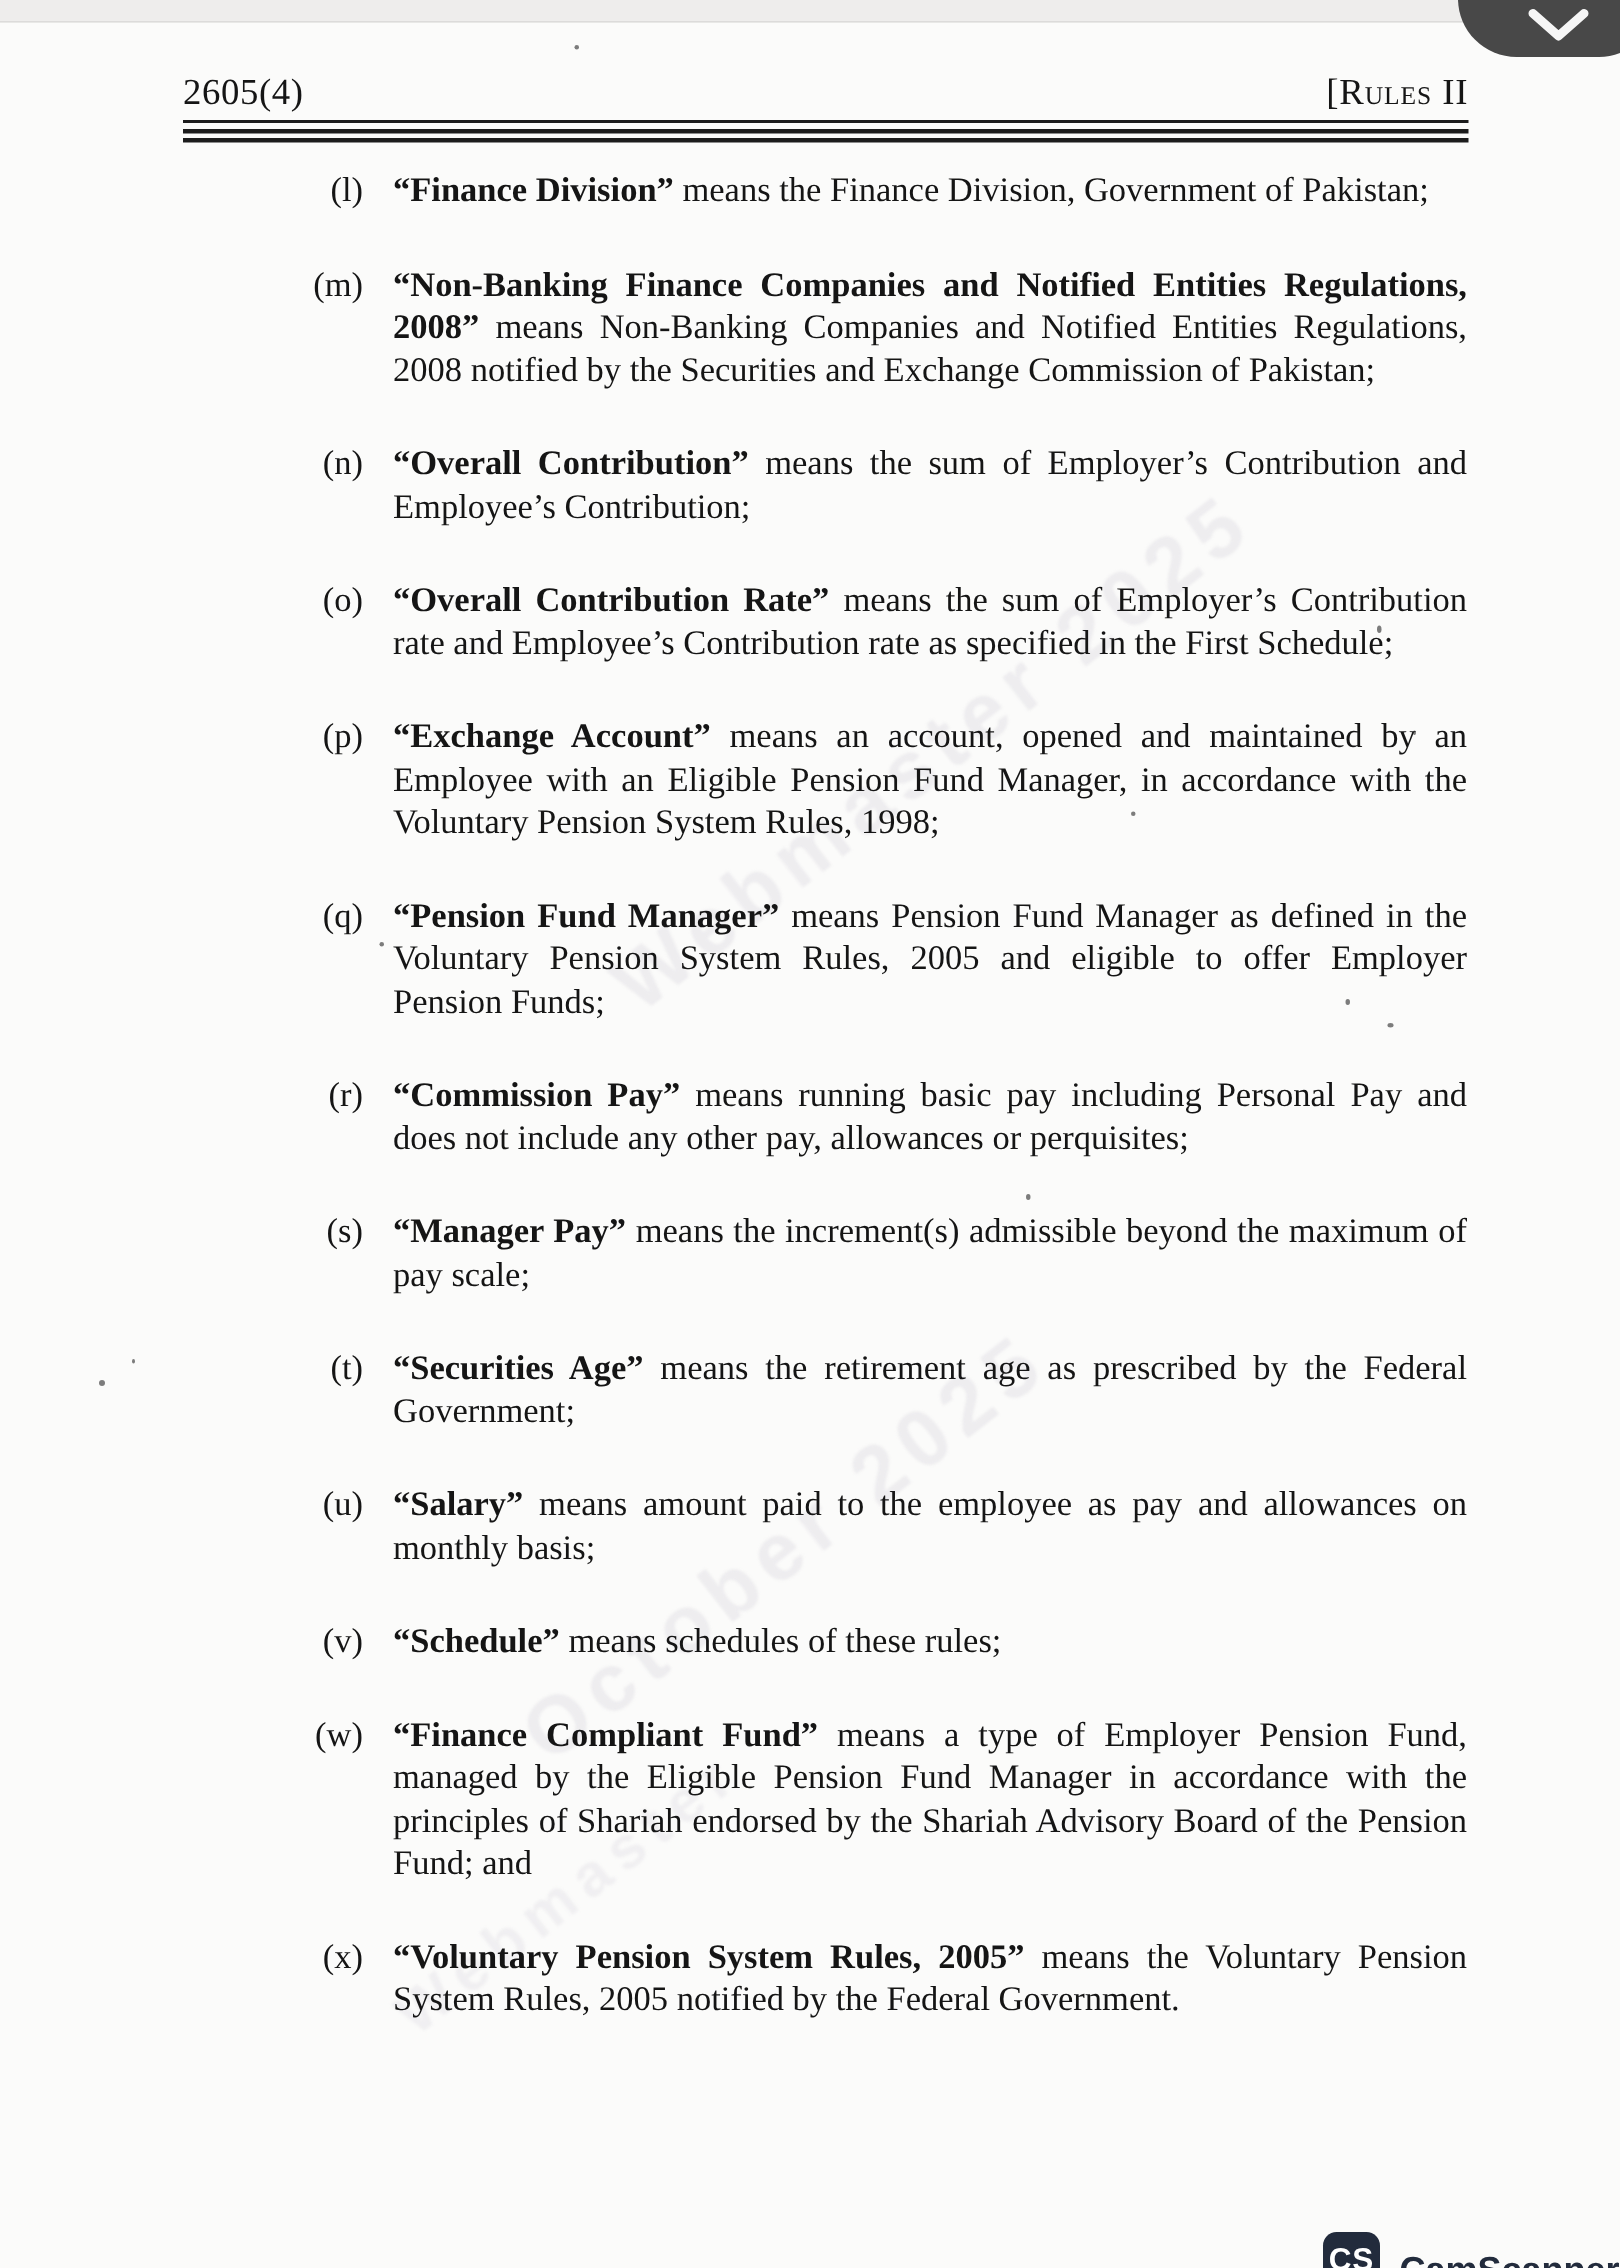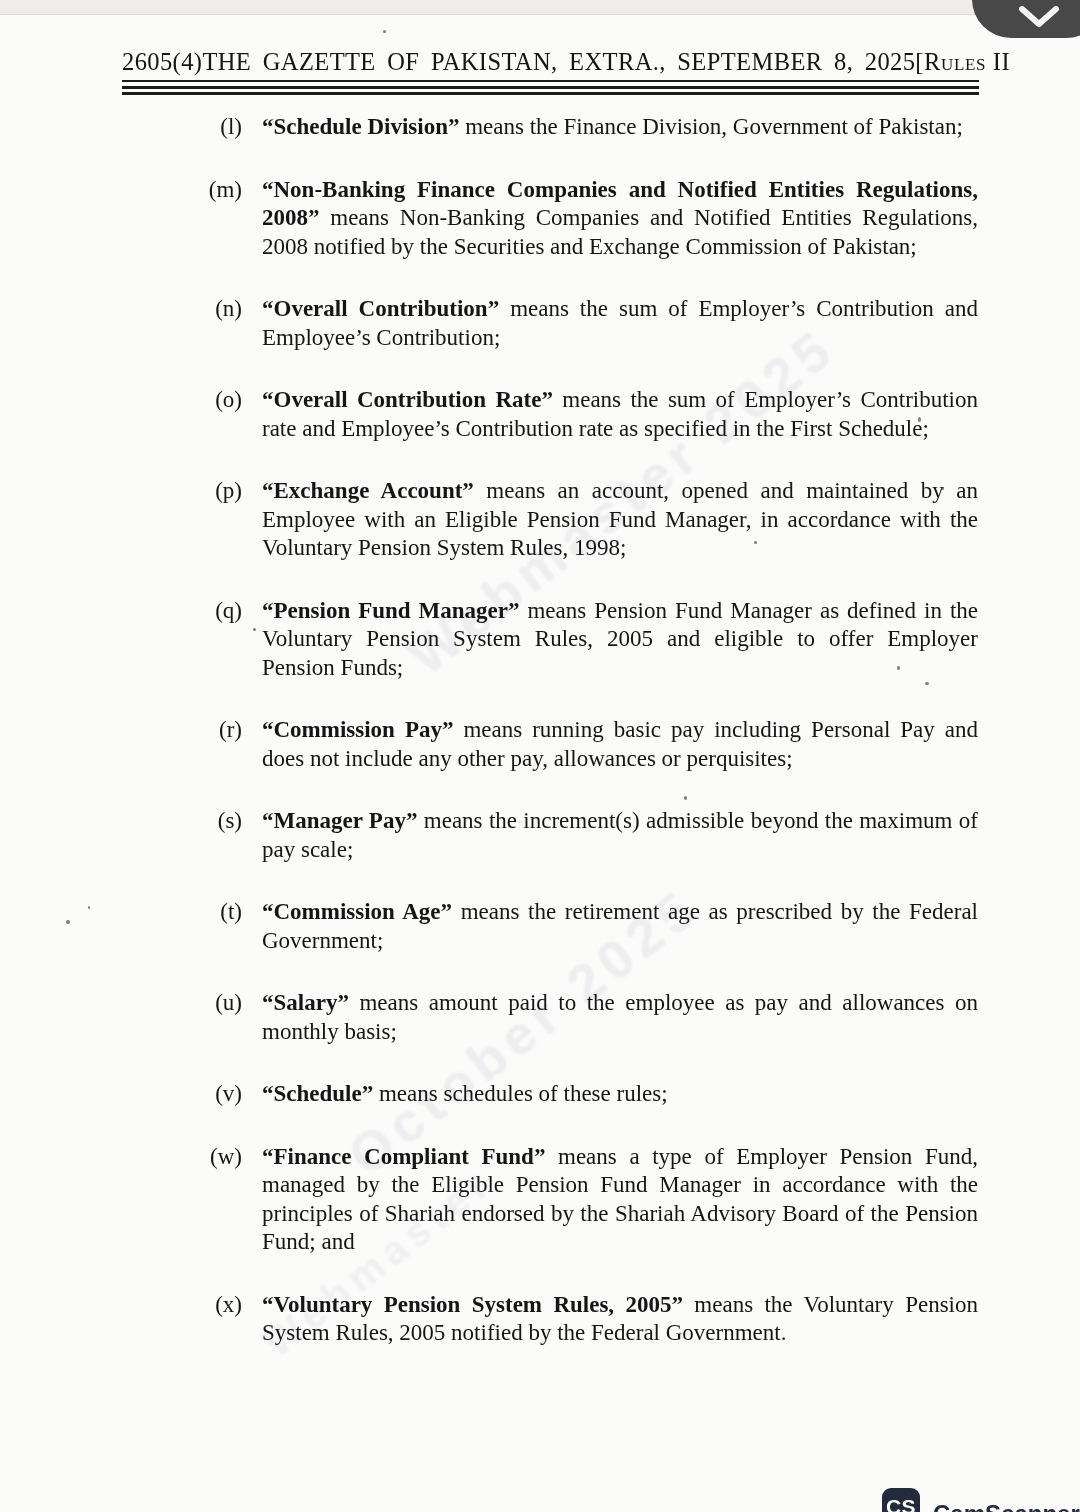--- a/index.html
+++ b/index.html
@@ -98,34 +98,33 @@
 
   <div class="fab">
     <svg width="42" height="23" viewBox="0 0 42 23">
       <polyline points="4,3 21,18 38,3" fill="none" stroke="#f6f6f6" stroke-width="6" stroke-linecap="round" stroke-linejoin="round"></polyline>
     </svg>
   </div>
 
   <div class="header-wrap">
     <div class="header-row">
       <span>2605(4)</span>
-      <span class="header-title">THE GAZETTE OF PAKISTAN, EXTRA., SEPTEMBER 8, 2025</span>
       <span class="part-label">[Rules II</span>
     </div>
     <div class="double-rule"></div>
   </div>
 
   <div class="wm wm1">Webmaster 2025</div>
   <div class="wm wm2">October 2025</div>
   <div class="wm wm3">Webmaster</div>
 
   <div class="defs" id="defs">
     <div class="def-row">
       <span class="def-label">(l)</span>
-      <p class="def-text"><b class="term">“Schedule Division”</b><span class="rest"> means the Finance Division, Government of Pakistan;</span></p>
+      <p class="def-text"><b class="term">“Finance Division”</b><span class="rest"> means the Finance Division, Government of Pakistan;</span></p>
     </div>
 
     <div class="def-row">
       <span class="def-label">(m)</span>
       <p class="def-text"><b class="term">“Non-Banking Finance Companies and Notified Entities Regulations, 2008”</b><span class="rest"> means Non-Banking Companies and Notified Entities Regulations, 2008 notified by the Securities and Exchange Commission of Pakistan;</span></p>
     </div>
 
     <div class="def-row">
       <span class="def-label">(n)</span>
       <p class="def-text"><b class="term">“Overall Contribution”</b><span class="rest"> means the sum of Employer’s Contribution and Employee’s Contribution;</span></p>
@@ -151,21 +150,21 @@
       <p class="def-text"><b class="term">“Commission Pay”</b><span class="rest"> means running basic pay including Personal Pay and does not include any other pay, allowances or perquisites;</span></p>
     </div>
 
     <div class="def-row">
       <span class="def-label">(s)</span>
       <p class="def-text"><b class="term">“Manager Pay”</b><span class="rest"> means the increment(s) admissible beyond the maximum of pay scale;</span></p>
     </div>
 
     <div class="def-row">
       <span class="def-label">(t)</span>
-      <p class="def-text"><b class="term">“Commission Age”</b><span class="rest"> means the retirement age as prescribed by the Federal Government;</span></p>
+      <p class="def-text"><b class="term">“Securities Age”</b><span class="rest"> means the retirement age as prescribed by the Federal Government;</span></p>
     </div>
 
     <div class="def-row">
       <span class="def-label">(u)</span>
       <p class="def-text"><b class="term">“Salary”</b><span class="rest"> means amount paid to the employee as pay and allowances on monthly basis;</span></p>
     </div>
 
     <div class="def-row">
       <span class="def-label">(v)</span>
       <p class="def-text"><b class="term">“Schedule”</b><span class="rest"> means schedules of these rules;</span></p>

